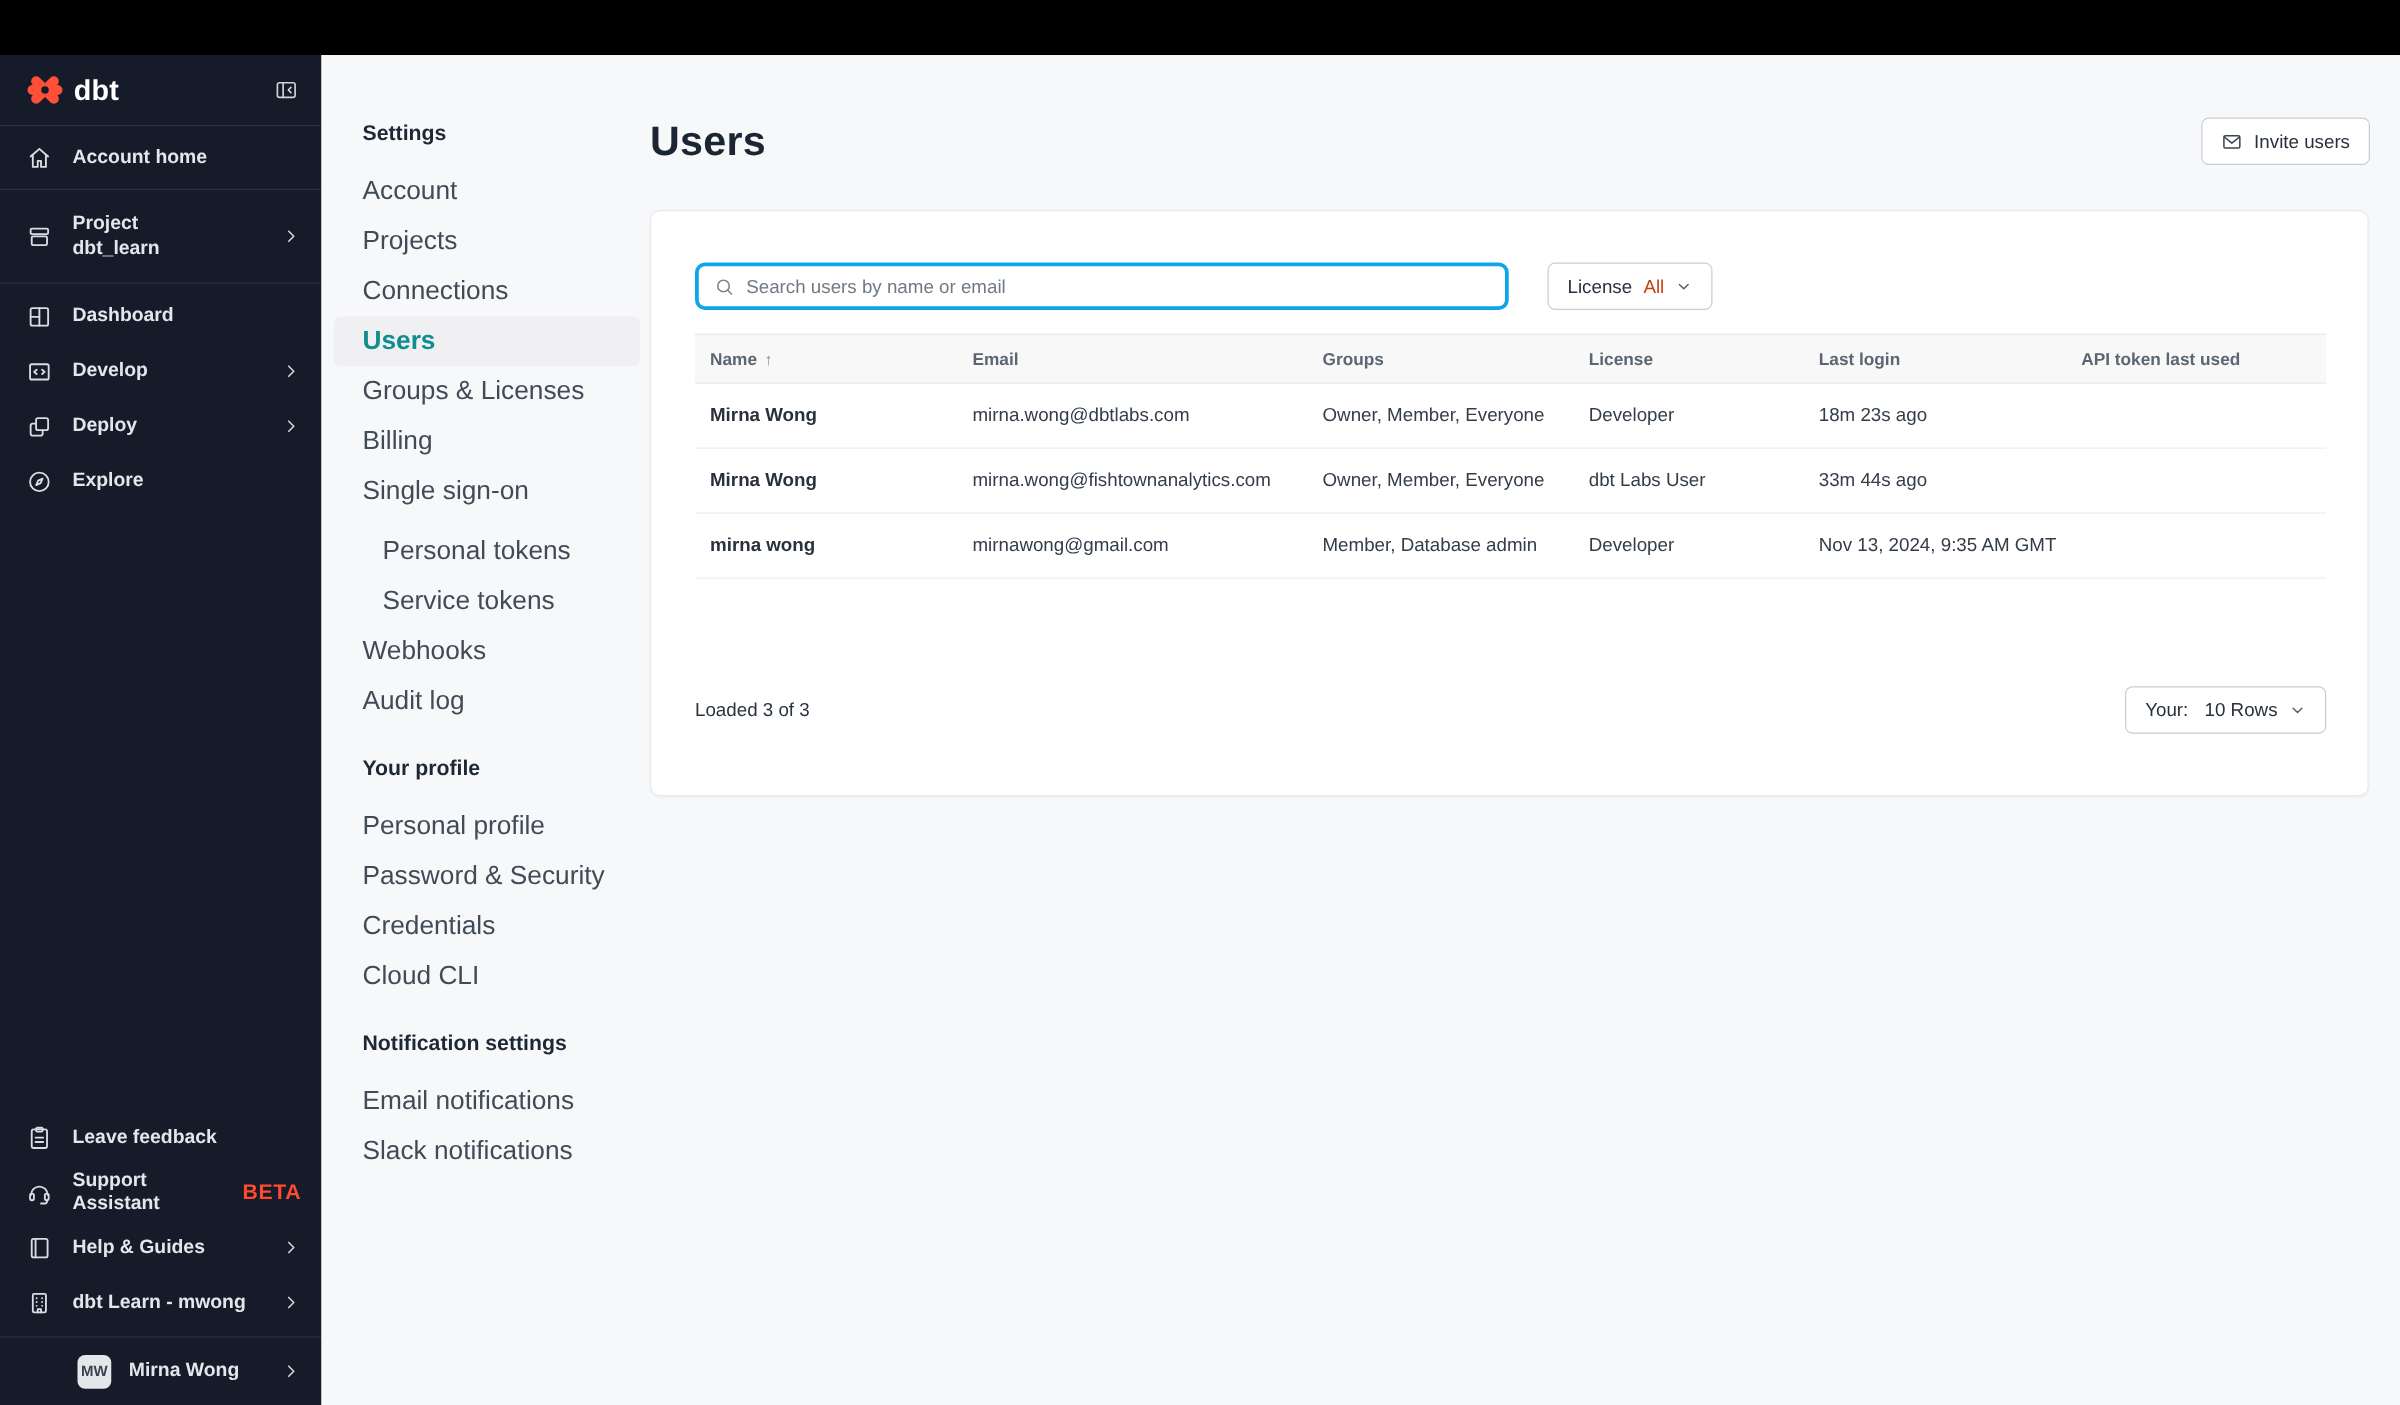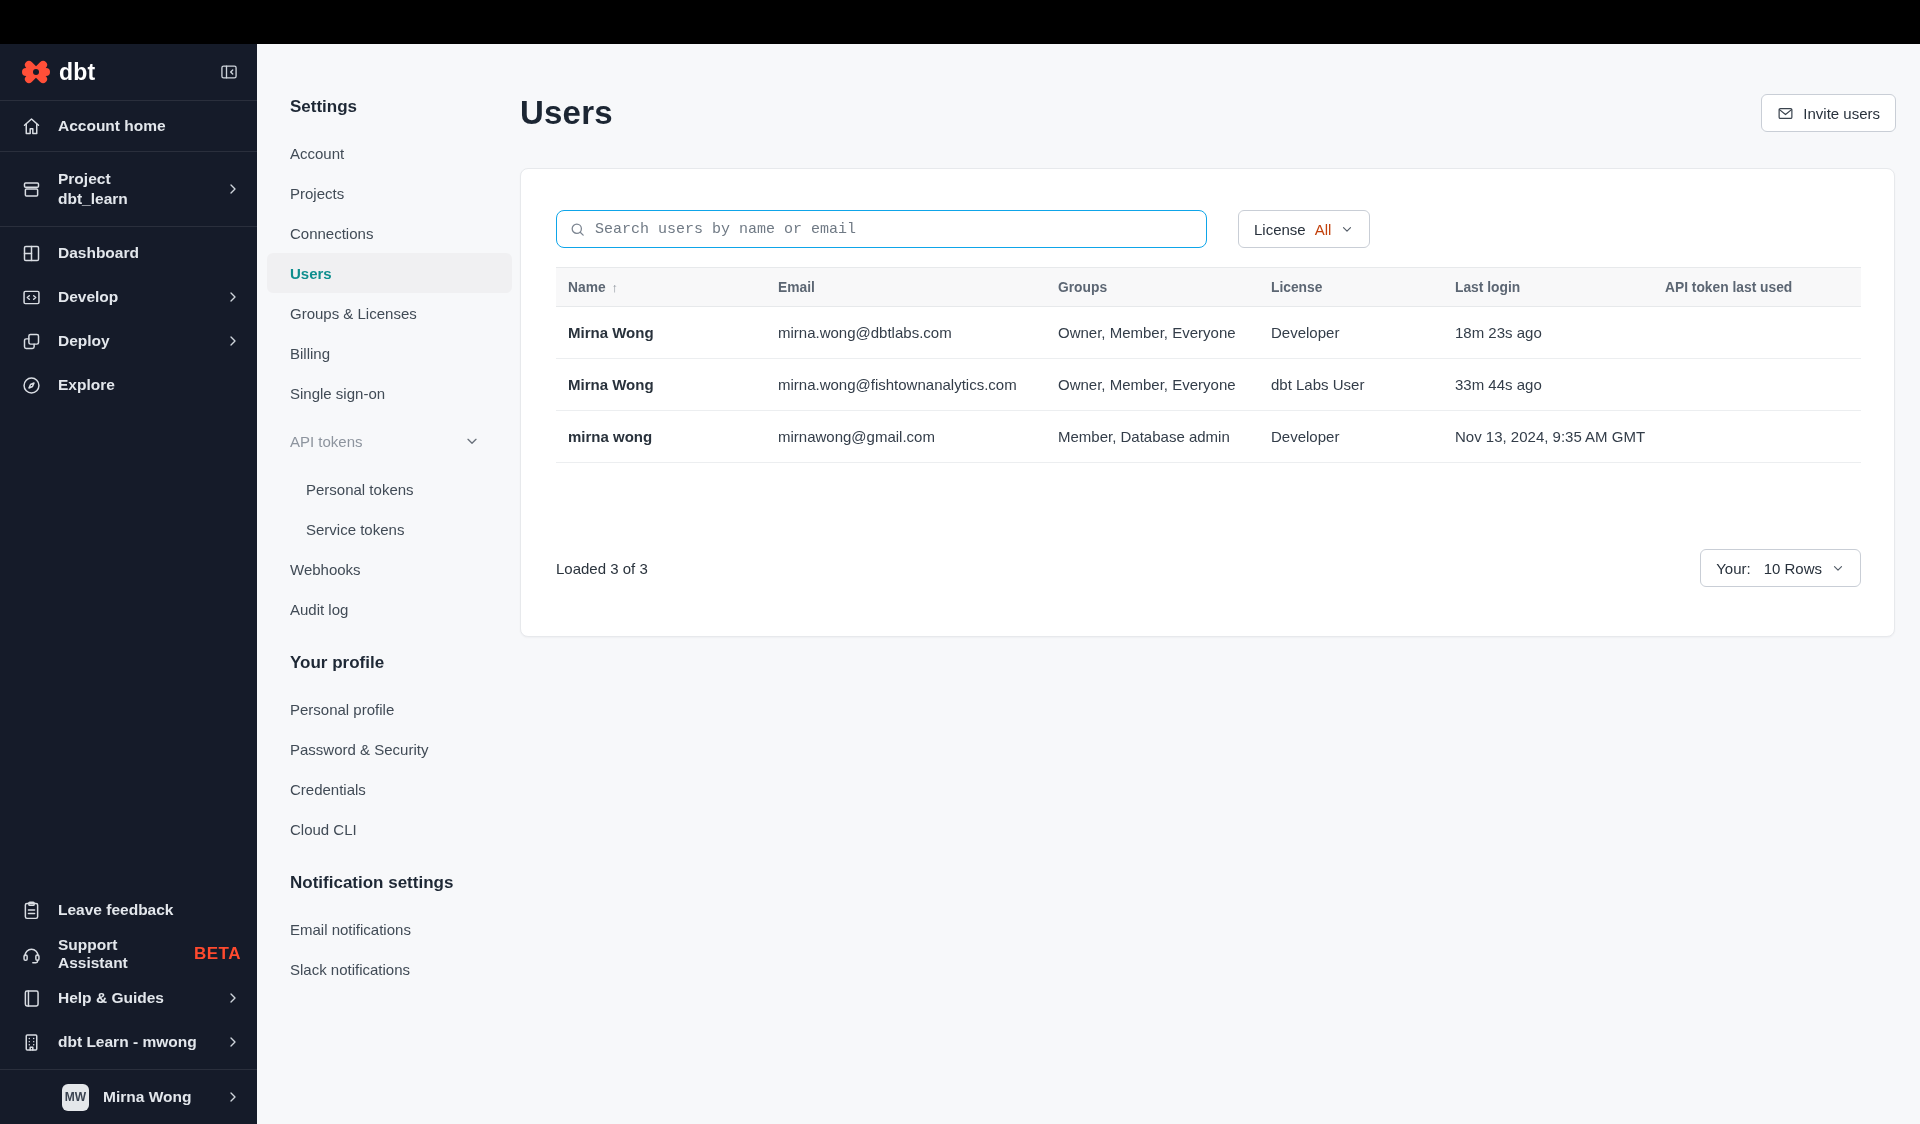--- a/index.html
+++ b/index.html
@@ -32,38 +32,38 @@
   .pad4 { height:4px; }
   .snav-bottom { margin-top:auto; }
   .beta { color:#ff4a2e; font-size:17px; font-weight:700; letter-spacing:.5px; margin-left:8px; }
   .user-row { height:54px; display:flex; align-items:center; padding:0 16px 0 18px; gap:14px; font-size:15.5px; font-weight:600; cursor:pointer; }
   .avatar { width:27px; height:27px; border-radius:6px; background:#e4e7ea; color:#3a4350; font-size:12px; font-weight:700; display:flex; align-items:center; justify-content:center; flex-shrink:0;margin-left:44px; }
   .user-row .chev { margin-left:auto; color:#cfd5dc; display:flex; }
 
   
   .settings-col { width:263px; flex-shrink:0; padding:51px 0 0 33px; }
   .sn-heading { font-size:17px; font-weight:700; color:#1e2835; line-height:24px; margin-bottom:14px; }
-  .sn-item { height:40px; display:flex; align-items:center; font-size:15px; color:#414b56; cursor:pointer; }
+  .sn-item { height:40px; display:flex; align-items:center; font-size:21px; color:#414b56; cursor:pointer; }
   .sn-item.active { background:#f0f0f2; border-radius:6px; margin-left:-23px; padding-left:23px; margin-right:8px; color:#0e8e8e; font-weight:600; }
   .sn-item.group { color:#8d949e; justify-content:space-between; padding-right:40px; margin-top:8px; }
   .sn-item.child { padding-left:16px; }
   .sn-item.child.first { margin-top:8px; }
   .sn-heading.later { margin-top:22px; }
   .sn-item .chev-d { color:#6a717b; display:flex; }
 
   
   .main { flex:1; position:relative; padding:50px 24px 0 0; }
   .title-row { display:flex; align-items:center; justify-content:space-between; }
   .page-title { font-size:33px; font-weight:700; color:#1c2633; letter-spacing:.2px; }
   .btn { display:inline-flex; align-items:center; gap:9px; background:#fff; border:1px solid #c9ced6; border-radius:6px; height:38px; padding:0 15px; font-size:15px; color:#28313c; cursor:pointer; font-family:inherit; }
   .btn .ico { display:flex; color:#3a434e; }
 
   .card { margin-top:36px; width:1375px; height:469px; background:#fff; border:1px solid #e7e9ec; border-radius:8px; box-shadow:0 1px 2px rgba(16,24,40,.04); padding:41px 33px 0 35px; }
   .filter-row { display:flex; align-items:center; }
-  .search-box { width:651px; height:38px; border:1px solid #0ea5e9; border-radius:8px; display:flex; align-items:center; padding:0 12px; gap:9px; background:#fff;font-family:Liberation Mono, monospace; }
+  .search-box { width:651px; height:38px; border:3px solid #0ea5e9; border-radius:8px; display:flex; align-items:center; padding:0 12px; gap:9px; background:#fff; }
   .search-box .ico { color:#7c8591; display:flex; }
   .search-box input { border:none; outline:none; flex:1; font-size:15px; font-family:inherit; color:#28313c; background:transparent; }
   .search-box input::placeholder { color:#707a85; }
   .license-btn { margin-left:31px; height:38px; }
   .license-btn .val { font-weight:400; color:#c2410c; }
   .chev-down { display:flex; color:#545d68; }
 
   .table { margin-top:19px; }
   .t-head, .t-row { display:grid; grid-template-columns:210px 280px 213px 184px 210px 210px; }
   .t-head { height:40px; background:#f8f8f9; border-top:1px solid #e7e9eb; border-bottom:1px solid #e7e9eb; align-items:center; }
@@ -252,28 +252,20 @@
 
   <nav class="settings-col">
     <div class="sn-heading">Settings</div>
     <div class="sn-item">Account</div>
     <div class="sn-item">Projects</div>
     <div class="sn-item">Connections</div>
     <div class="sn-item active">Users</div>
     <div class="sn-item">Groups &amp; Licenses</div>
     <div class="sn-item">Billing</div>
     <div class="sn-item">Single sign-on</div>
-    <div class="sn-item group">
-      <span>API tokens</span>
-      <span class="chev-d">
-          <svg width="16" height="16" viewBox="0 0 24 24" fill="none" stroke="currentColor" stroke-width="2" stroke-linecap="round" stroke-linejoin="round">
-            <path d="M6 9.5l6 6 6-6"></path>
-          </svg>
-        </span>
-    </div>
     <div class="sn-item child first">Personal tokens</div>
     <div class="sn-item child">Service tokens</div>
     <div class="sn-item">Webhooks</div>
     <div class="sn-item">Audit log</div>
 
     <div class="sn-heading later">Your profile</div>
     <div class="sn-item">Personal profile</div>
     <div class="sn-item">Password &amp; Security</div>
     <div class="sn-item">Credentials</div>
     <div class="sn-item">Cloud CLI</div>

